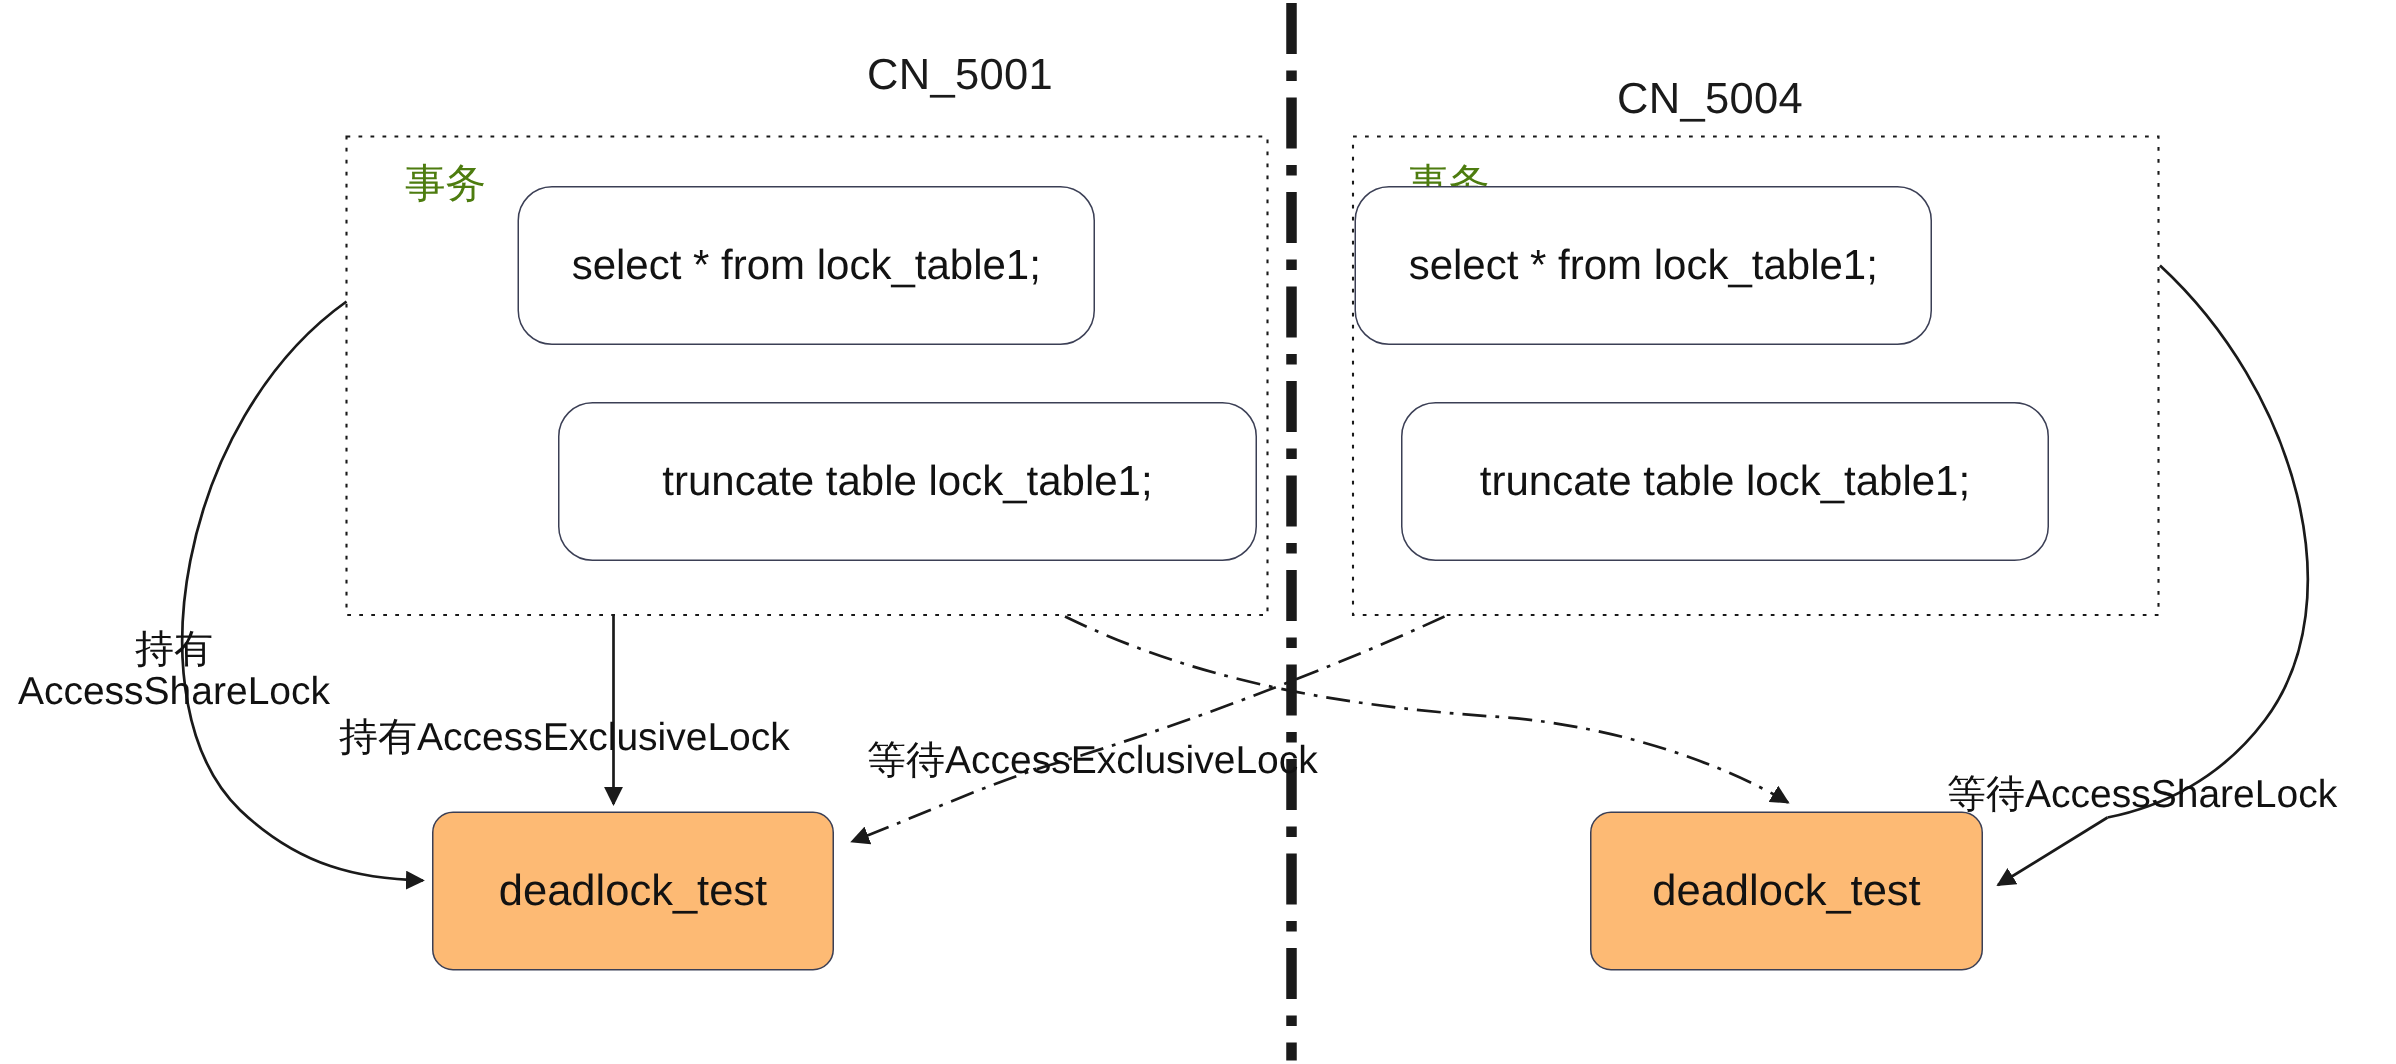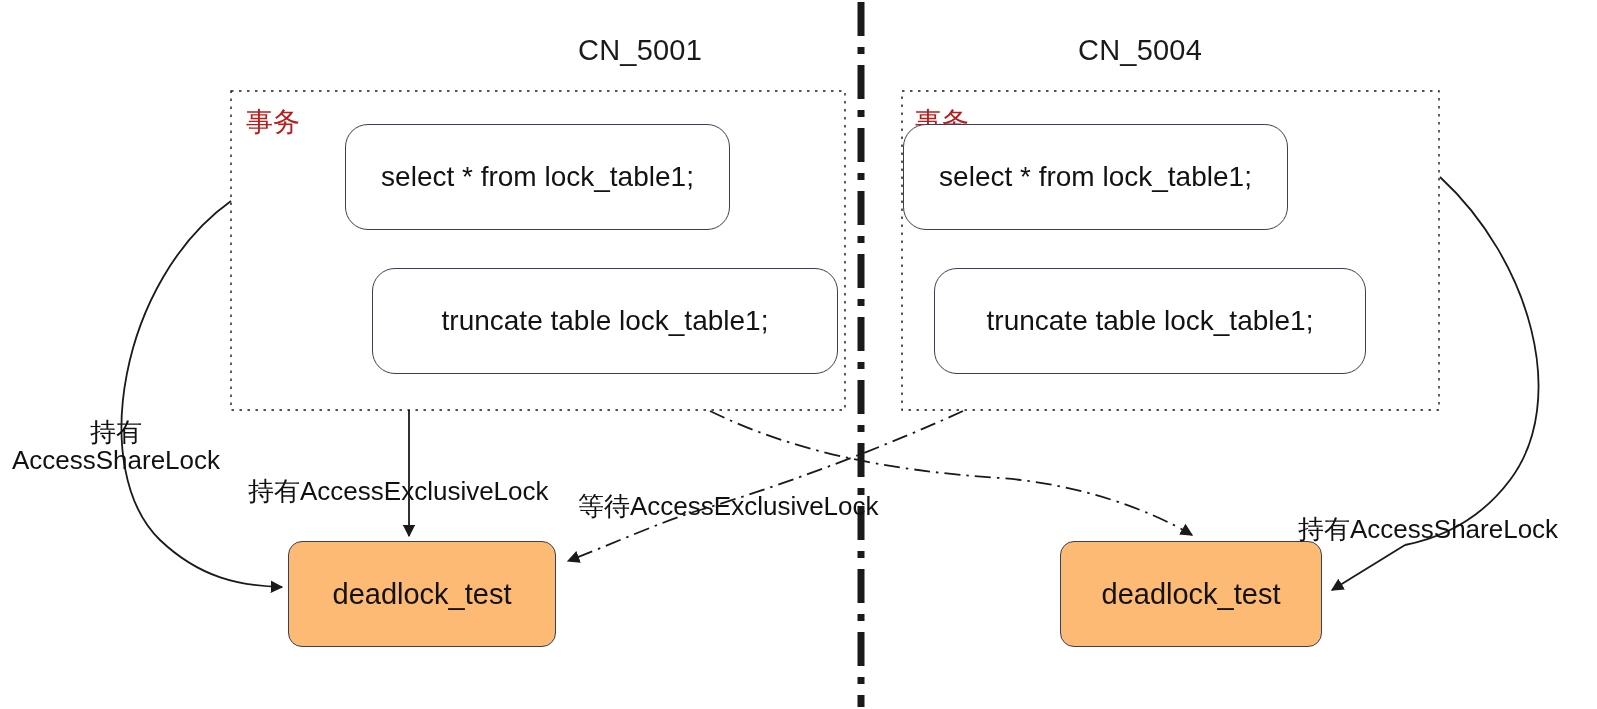--- a/index.html
+++ b/index.html
@@ -27,22 +27,23 @@
     position: absolute;
     font-size: 29px;
     color: #1a1a1a;
     white-space: nowrap;
     text-align: center;
     letter-spacing: 0.2px;
   }
   .txn-label {
     position: absolute;
     font-size: 27px;
-    color: #b91c1c;
+    color: #4d7c0f;
     white-space: nowrap;
+    margin-left: 24px;
   }
   .stmt-box {
     position: absolute;
     box-sizing: border-box;
     border: 1.6px solid #3b3f55;
     border-radius: 23px;
     background: #ffffff;
     display: flex;
     align-items: center;
     justify-content: center;
@@ -103,21 +104,21 @@
     <path d="M 963 411 C 900 440, 800 480, 700 510 C 660 522, 610 545, 568 561" fill="none" stroke="#1a1a1a" stroke-width="1.8" stroke-dasharray="16 6 2.5 6" marker-end="url(#arrowDash)"></path>
 
     <path d="M 710 411 C 790 450, 880 470, 1000 478 C 1080 484, 1150 510, 1192 535" fill="none" stroke="#1a1a1a" stroke-width="1.8" stroke-dasharray="16 6 2.5 6" marker-end="url(#arrowDash)"></path>
 
     <path d="M 1440 177 C 1530 260, 1570 400, 1510 480 C 1480 520, 1440 538, 1405 545" fill="none" stroke="#1a1a1a" stroke-width="1.8"></path>
     <path d="M 1405 545 L 1332 590" fill="none" stroke="#1a1a1a" stroke-width="1.8" marker-end="url(#arrowSolid)"></path>
   </svg>
 
   <div class="node-title" style="left:540px; top:34px; width:200px;">CN_5001</div>
 
-  <div class="node-title" style="left:1040px; top:34px; width:200px;">CN_5004</div>
+  <div class="node-title" style="left:1040px; top:50px; width:200px;">CN_5004</div>
 
   <div class="txn-label" style="left:246px; top:104px;">事务</div>
 
   <div class="txn-label" style="left:915px; top:104px;">事务</div>
 
   <div class="stmt-box" style="left:345px; top:124px; width:385px; height:106px;">select * from lock_table1;</div>
 
   <div class="stmt-box" style="left:372px; top:268px; width:466px; height:106px;">truncate table lock_table1;</div>
 
   <div class="stmt-box" style="left:903px; top:124px; width:385px; height:106px;">select * from lock_table1;</div>
@@ -126,20 +127,20 @@
 
   <div class="obj-box" style="left:288px; top:541px; width:268px; height:106px;">deadlock_test</div>
 
   <div class="obj-box" style="left:1060px; top:541px; width:262px; height:106px;">deadlock_test</div>
 
   <div class="edge-label two-line" style="left:0px; top:418px; width:232px; ">
     <div>持有</div>
     <div>AccessShareLock</div>
   </div>
 
-  <div class="edge-label" style="left:248px; top:477px;">持有AccessExclusiveLock</div>
+  <div class="edge-label" style="left:226px; top:477px;">持有AccessExclusiveLock</div>
 
   <div class="edge-label" style="left:578px; top:492px;">等待AccessExclusiveLock</div>
 
 
-  <div class="edge-label" style="left:1298px; top:515px;">持有AccessShareLock</div>
+  <div class="edge-label" style="left:1298px; top:515px;">等待AccessShareLock</div>
 
 </div>
 
 </body></html>

